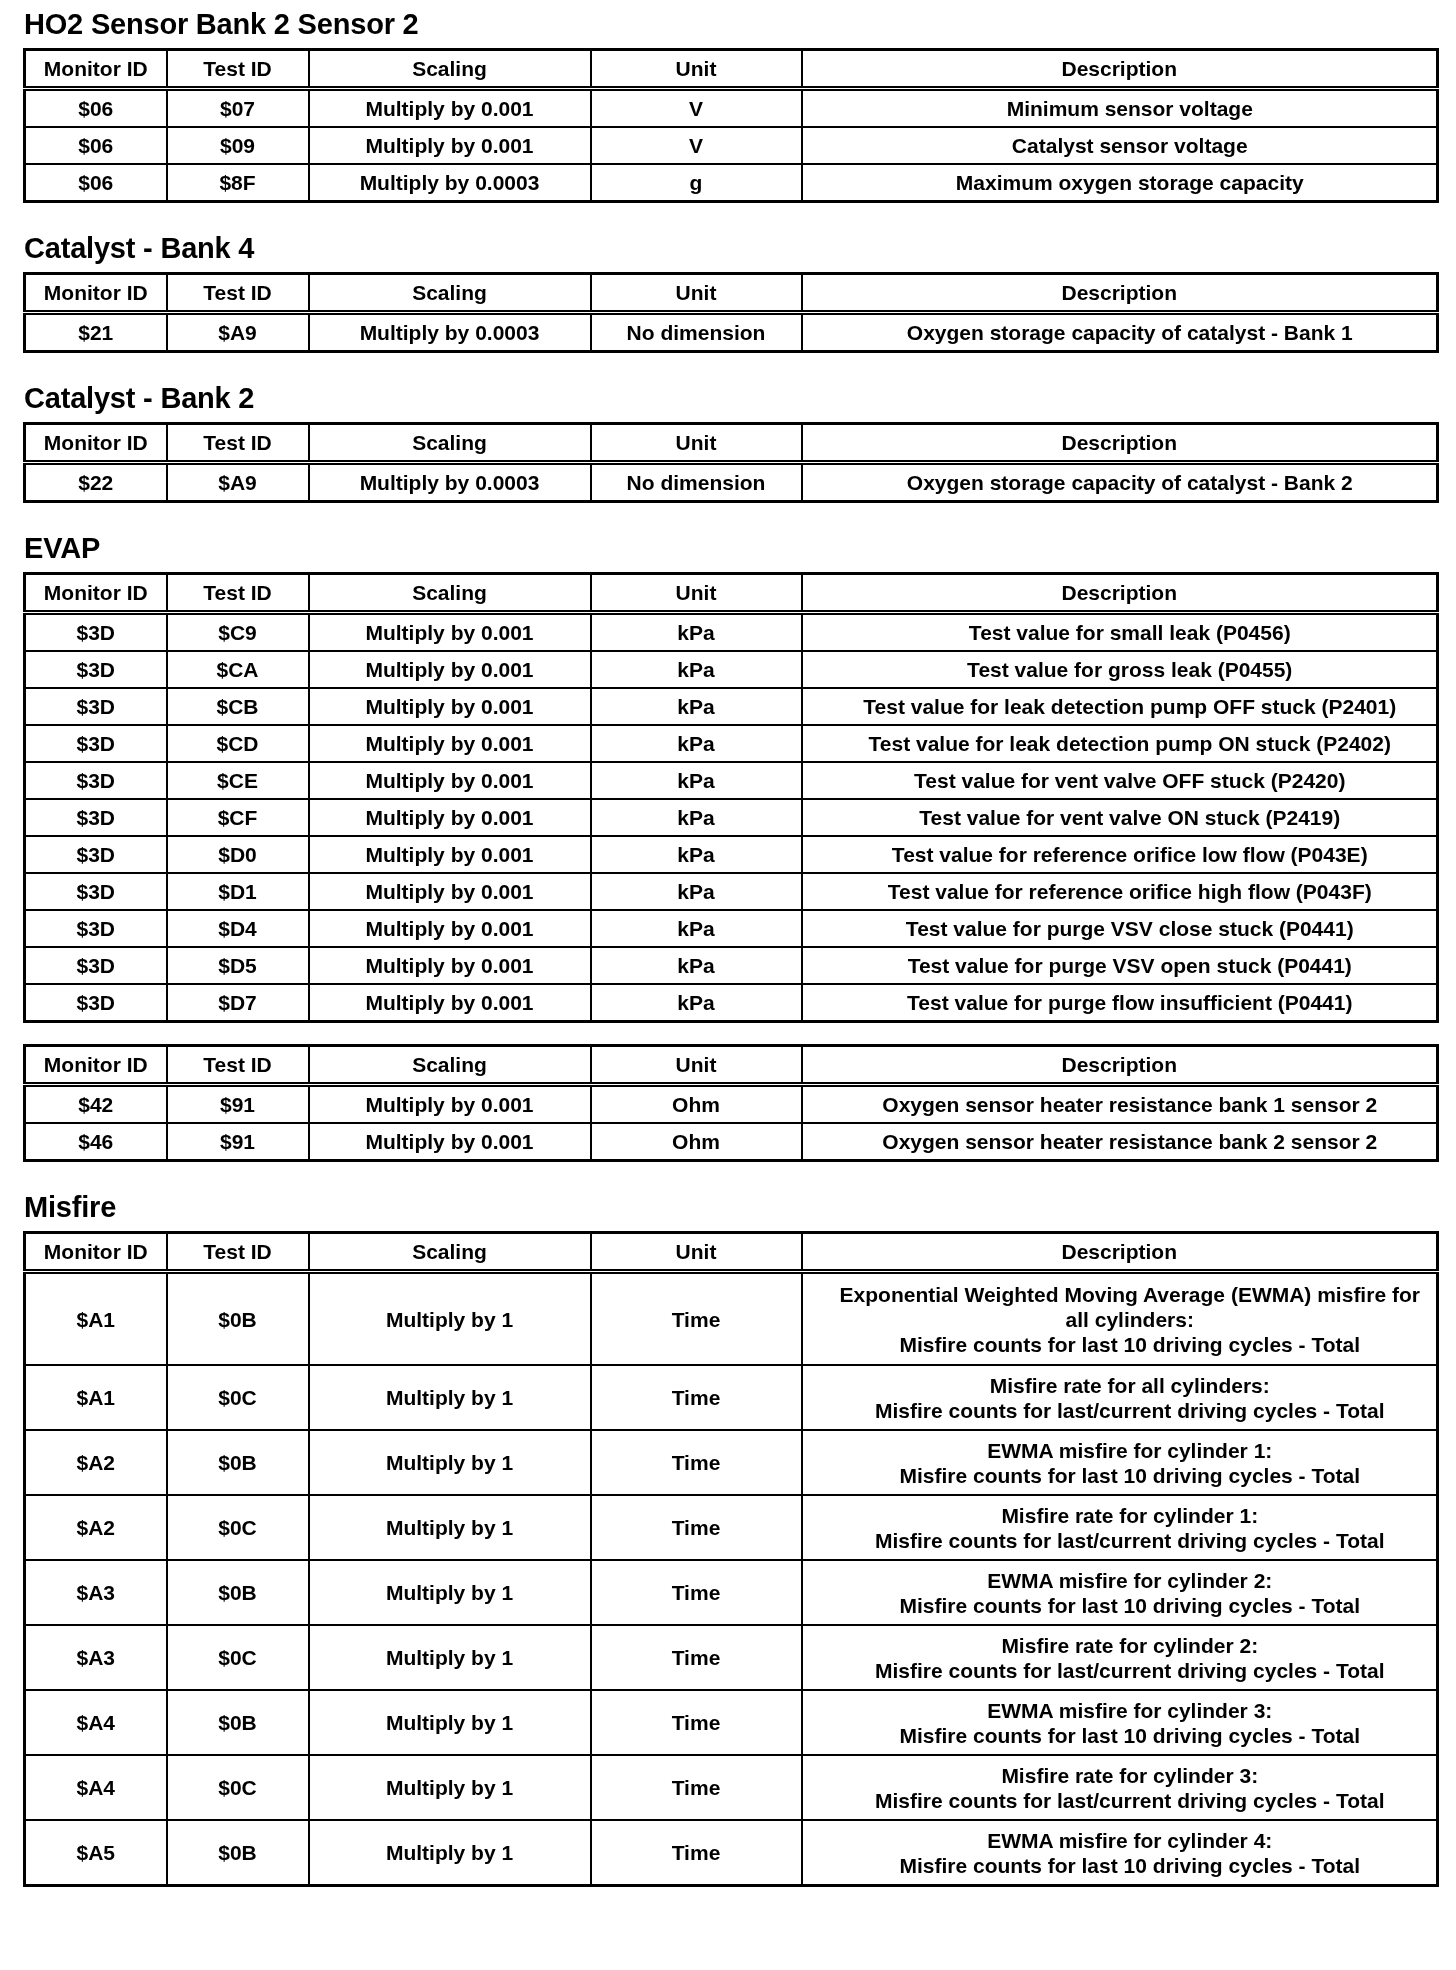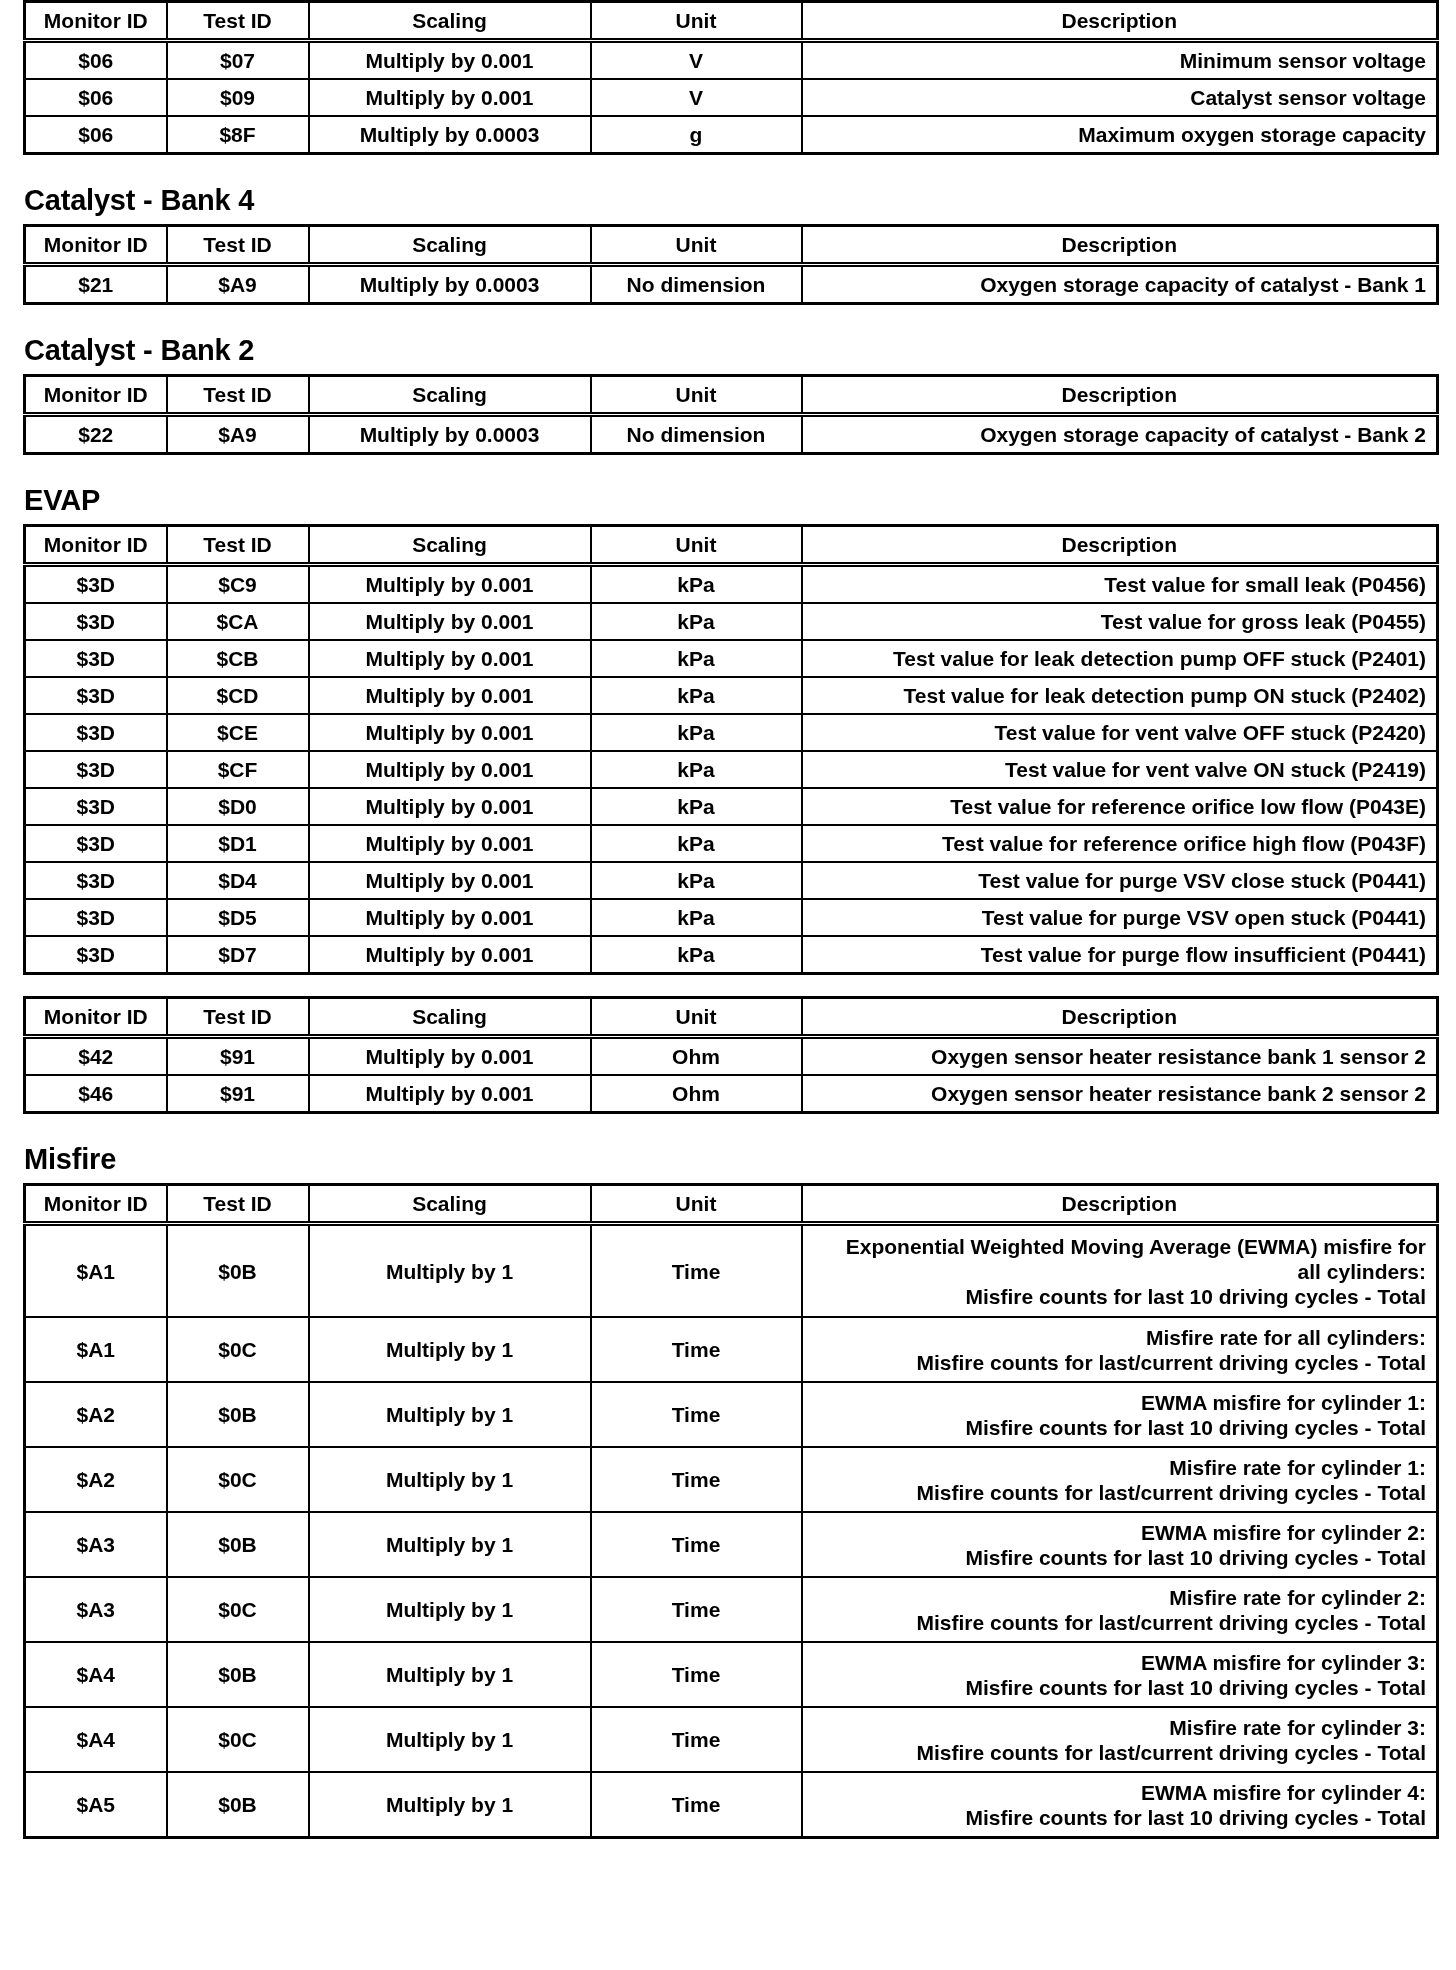--- a/index.html
+++ b/index.html
@@ -21,31 +21,32 @@
     table.obd col.c1 { width: 142px; }
     table.obd col.c2 { width: 142px; }
     table.obd col.c3 { width: 282px; }
     table.obd col.c4 { width: 211px; }
     table.obd col.c5 { width: auto; }
     table.obd th, table.obd td {
       border: 2px solid #000; padding: 0 10px; text-align: center;
       height: 35px; line-height: 25px; vertical-align: middle;
     }
     table.obd thead th { border-bottom: 5px double #000; height: 35px; }
-    table.obd td.desc { text-align: right; padding-left: 31px; }
+    table.obd td.desc { text-align: center; padding-left: 31px; }
     table.obd th.desc { }
     table.obd tr.tall td { height: 90px; }
     table.obd tr.mid td { height: 63px; }
     .desc-line { display: block; white-space: pre-wrap; }
   </style>
 </head>
 <body>
 
 <div id="doc">
   <section>
+    <h2 class="section-title">HO2 Sensor Bank 2 Sensor 2</h2>
     <table class="obd">
       <colgroup>
           <col class="c1">
           <col class="c2">
           <col class="c3">
           <col class="c4">
           <col class="c5">
         </colgroup>
       <thead>
         <tr>

